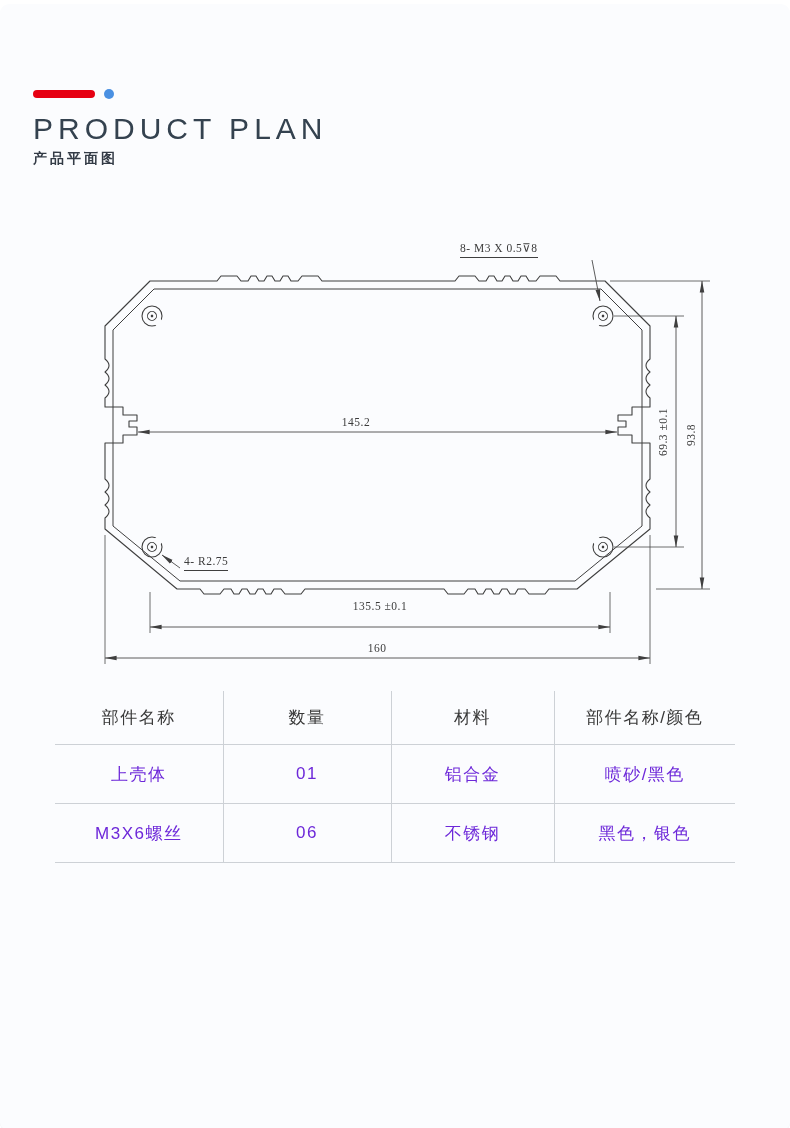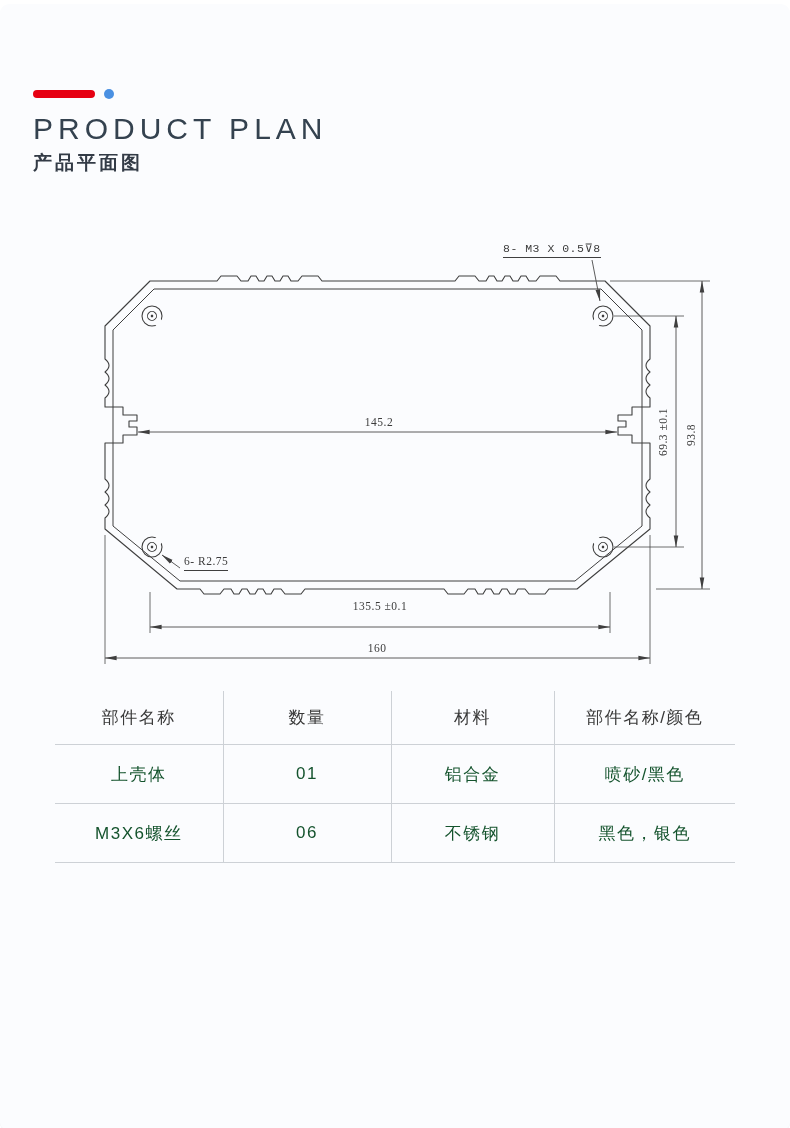--- a/index.html
+++ b/index.html
@@ -11,42 +11,42 @@
   }
   
   .accent-bar{position:absolute;left:33px;top:86px;width:62px;height:8px;border-radius:4px;background:#e60012;}
   .accent-dot{position:absolute;left:104px;top:85px;width:10px;height:10px;border-radius:50%;background:#4a90e2;}
   .title-en{
     position:absolute;left:33px;top:108px;margin:0;
     font-size:30px;font-weight:300;letter-spacing:5px;color:#34424f;white-space:nowrap;
   }
   .title-zh{
     position:absolute;left:33px;top:146px;margin:0;
-    font-size:19px;font-weight:700;letter-spacing:3px;color:#333b46;white-space:nowrap;
+    font-size:14px;font-weight:700;letter-spacing:3px;color:#333b46;white-space:nowrap;
   }
   
   .drawing{position:absolute;left:0;top:235px;width:790px;height:435px;}
   .drawing svg{position:absolute;left:0;top:0;}
   .dim{
     position:absolute;white-space:nowrap;color:#3c3c3c;
     font-family:"Liberation Serif","DejaVu Serif","DejaVu Sans",serif;
     font-size:11.5px;letter-spacing:0.5px;line-height:1;
   }
   .dim.center{transform:translateX(-50%);}
   .dim.vert{transform:translate(-50%,-50%) rotate(-90deg);}
   .dim.callout{border-bottom:1px solid #3f3f3f;padding-bottom:2px;}
   
   .parts-table{
     position:absolute;left:55px;top:687px;width:680px;
     border-collapse:collapse;table-layout:fixed;
     border-top-style:hidden;border-left-style:hidden;border-right-style:hidden;
   }
   .parts-table th,.parts-table td{
     border:1px solid #cdd1d6;text-align:center;vertical-align:middle;
-    font-size:17px;font-weight:400;letter-spacing:1.5px;color:#14532d;
+    font-size:17px;font-weight:400;letter-spacing:1.5px;color:#6d28d9;
     padding:0;overflow:hidden;
   }
   .parts-table th{height:53px;color:#383838;}
   .parts-table td{height:58px;}
 </style>
 </head>
 <body>
 
 <div class="page">
 
@@ -119,23 +119,23 @@
         <line x1="150" y1="388" x2="610" y2="388" marker-start="url(#arw)" marker-end="url(#arw)"></line>
         <line x1="105" y1="419" x2="650" y2="419" marker-start="url(#arw)" marker-end="url(#arw)"></line>
       </g>
 
       <g stroke="#4a4a4a" stroke-width="0.9">
         <line x1="592" y1="21" x2="600" y2="62" marker-end="url(#arw)"></line>
         <line x1="180" y1="329" x2="162" y2="316" marker-end="url(#arw)"></line>
       </g>
     </svg>
 
-    <span class="dim callout" style="left:503px;top:4px;font-family:Liberation Mono, monospace;">8- M3 X 0.5⊽8</span>
-    <span class="dim callout" style="left:184px;top:317px;">6- R2.75</span>
-    <span class="dim center" style="left:379px;top:178px;">145.2</span>
+    <span class="dim callout" style="left:460px;top:4px;">8- M3 X 0.5⊽8</span>
+    <span class="dim callout" style="left:184px;top:317px;">4- R2.75</span>
+    <span class="dim center" style="left:356px;top:178px;">145.2</span>
     <span class="dim vert" style="left:664px;top:193px;">69.3 ±0.1</span>
     <span class="dim vert" style="left:692px;top:196px;">93.8</span>
     <span class="dim center" style="left:380px;top:362px;">135.5 ±0.1</span>
     <span class="dim center" style="left:377px;top:404px;">160</span>
   </div>
 
   <table class="parts-table">
     <colgroup>
         <col style="width:168px">
         <col style="width:168px">

